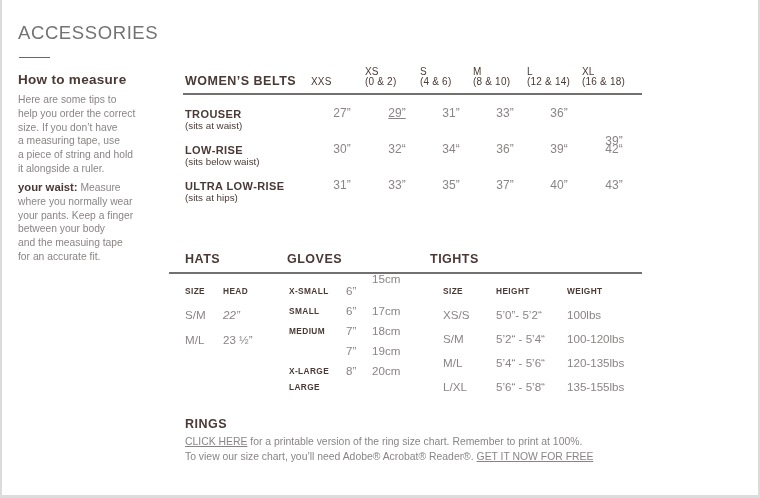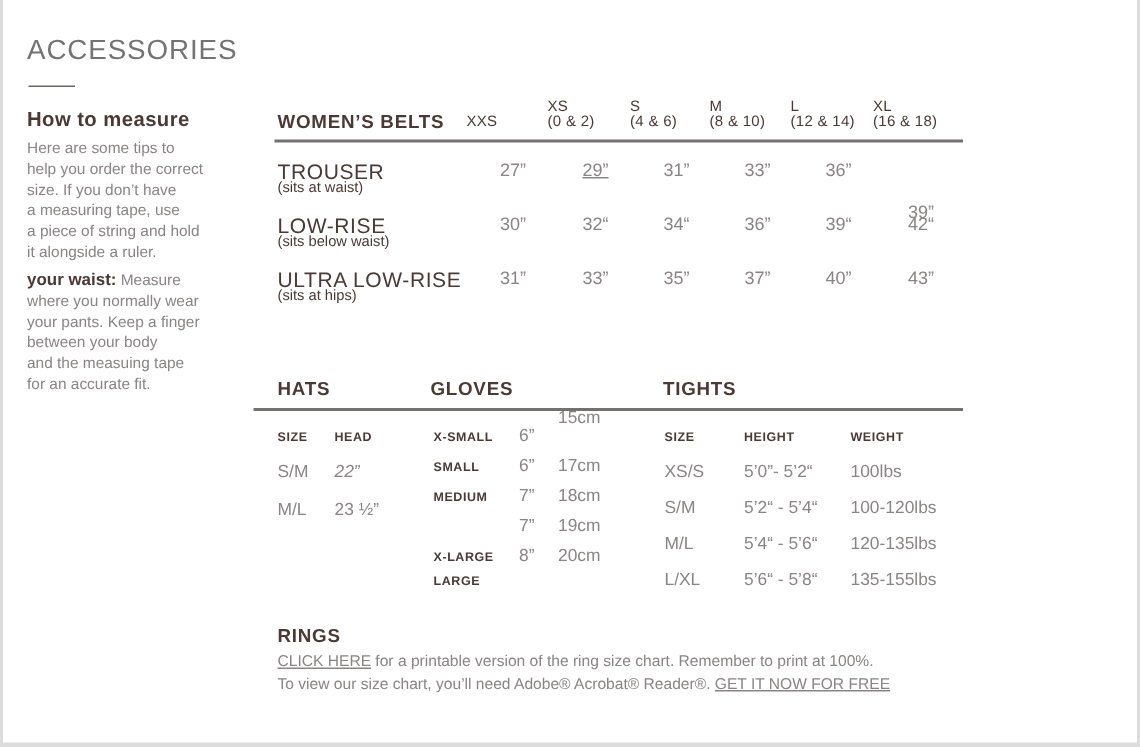--- a/index.html
+++ b/index.html
@@ -13,21 +13,21 @@
   .page-title {
     left: 18px; top: 22px; font-size: 18.5px; color: #737373; letter-spacing: 0.6px; font-weight: normal;
   }
   .title-rule { left: 19px; top: 57px; width: 31px; height: 1px; background: #6b6462; }
   .side-h { left: 18px; top: 72px; font-size: 13.5px; font-weight: bold; color: #4a3934; letter-spacing: 0.3px; }
   .side-p { left: 18px; width: 150px; font-size: 10.3px; line-height: 13.8px; color: #8a8584; }
   .side-p b { color: #4a3934; font-weight: bold; font-size: 11.3px; }
   .sec-h { font-size: 12.5px; font-weight: bold; color: #4a3934; letter-spacing: 0.5px; }
   .rule { height: 2px; background: #757070; }
   .col-h { font-size: 10px; color: #4a3934; text-align: left; line-height: 10px; width: 60px; letter-spacing: 0.2px; }
-  .row-label { font-size: 14px; font-weight: normal; color: #4a3934; letter-spacing: 0.4px; line-height: 12px; }
+  .row-label { font-size: 11px; font-weight: bold; color: #4a3934; letter-spacing: 0.4px; line-height: 12px; }
   .row-sub { font-size: 9.8px; color: #4a3934; line-height: 12px; }
   .val { font-size: 12px; color: #8a8584; text-align: center; width: 40px; }
   .sub-h { font-size: 8.3px; font-weight: bold; color: #4a3934; letter-spacing: 0.4px; }
   .cell { font-size: 11.6px; color: #8a8584; }
   .glove-lbl { font-size: 8.3px; font-weight: bold; color: #4a3934; letter-spacing: 0.4px; }
   .link { color: #8a8584; text-decoration: underline; cursor: pointer; }
   .rings-text { left: 185px; font-size: 10.4px; color: #8a8584; white-space: nowrap; }
 </style>
 </head>
 <body>
@@ -111,21 +111,21 @@
 </div>
 <div class="abs val" style="left:322px; top:178px;">31”</div>
 <div class="abs val" style="left:377px; top:178px;">33”</div>
 <div class="abs val" style="left:431px; top:178px;">35”</div>
 <div class="abs val" style="left:485px; top:178px;">37”</div>
 <div class="abs val" style="left:539px; top:178px;">40”</div>
 <div class="abs val" style="left:594px; top:178px;">43”</div>
 
 <div class="abs sec-h" style="left:185px; top:252px;">HATS</div>
 <div class="abs sec-h" style="left:287px; top:252px;">GLOVES</div>
-<div class="abs sec-h" style="left:442px; top:252px;">TIGHTS</div>
+<div class="abs sec-h" style="left:430px; top:252px;">TIGHTS</div>
 <div class="abs rule" style="left:169px; top:272px; width:473px;"></div>
 
 <div class="abs sub-h" style="left:185px; top:286px;">SIZE</div>
 <div class="abs sub-h" style="left:223px; top:286px;">HEAD</div>
 <div class="abs cell" style="left:185px; top:308px;">S/M</div>
 <div class="abs cell" style="left:223px; top:308px;font-style:italic;">22”</div>
 <div class="abs cell" style="left:185px; top:333px;">M/L</div>
 <div class="abs cell" style="left:223px; top:333px;">23 ½”</div>
 
 <div class="abs glove-lbl" style="left:289px; top:286px;">X-SMALL</div>

